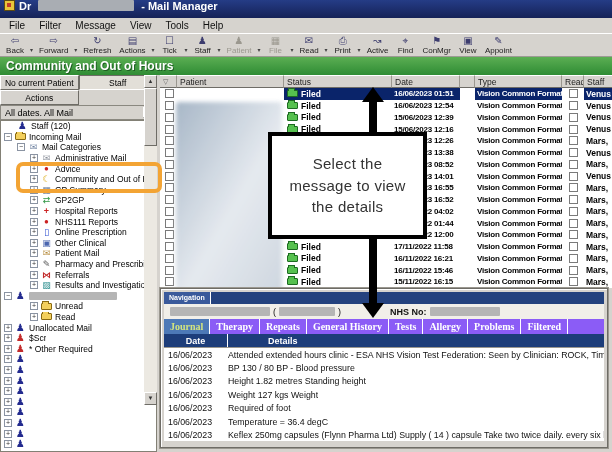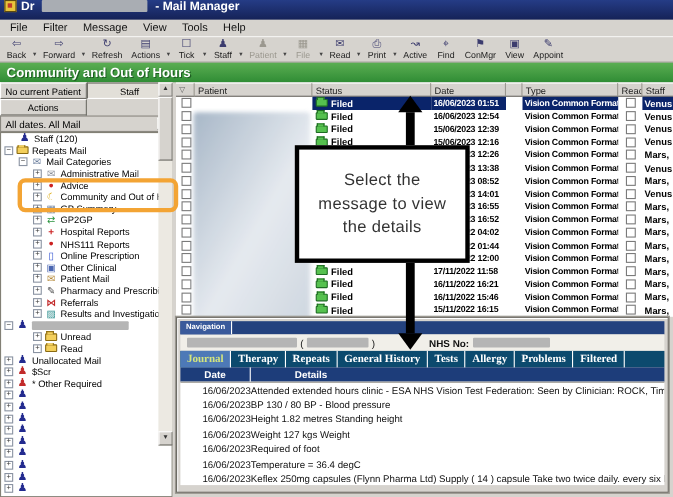--- a/index.html
+++ b/index.html
@@ -87,29 +87,29 @@
 
   
   .detail-panel{position:absolute;left:160px;top:288px;width:448px;height:160px;background:#d6d3ce;border:1px solid #6e6c66;box-shadow:inset 1px 1px 0 #fff,0 0 0 1px #9a978f;padding:3px;z-index:10}
   .nav-strip{height:12px;background:#24427e;display:flex}
   .nav-tab{background:#3a5a9b;color:#fff;font-size:7px;padding:1px 5px;border-right:1px solid #fff;font-weight:bold;line-height:9px}
   .banner{height:15px;background:#f1efe9;display:flex;align-items:center;font-size:9px;gap:3px;padding:0 6px;color:#111}
   .name-blob{width:100px;height:9px}
   .paren-blob{width:56px;height:9px}
   .nhs-blob{width:70px;height:9px}
   .nhs-label{font-weight:bold;margin-left:46px}
-  .patient-tabs{height:15px;background:#0c4a6e;display:flex;align-items:stretch;font-family:"Liberation Serif","DejaVu Serif",serif;font-weight:bold;font-size:10px}
+  .patient-tabs{height:15px;background:#8b5cf6;display:flex;align-items:stretch;font-family:"Liberation Serif","DejaVu Serif",serif;font-weight:bold;font-size:10px}
   .ptab{color:#fff;padding:0 6px;border-right:1px solid #fff;display:flex;align-items:center;white-space:nowrap}
   .ptab.active{background:#4d79b7;color:#d3e57e}
   .grid-header{height:13px;background:#1d3d7a;display:flex;color:#fff;font-size:9px;font-weight:bold}
   .gh-date{width:64px;display:flex;justify-content:center;align-items:center;border-right:1px solid #fff}
   .gh-details{padding-left:40px;display:flex;align-items:center}
   .grid-rows{background:#fff;height:94px;overflow:hidden;border-top:1px solid #9a978f}
   .grid-row{display:flex;height:13.4px;align-items:center;font-size:8.8px;color:#111;white-space:nowrap;overflow:hidden}
-  .gr-date{width:64px;flex:none;padding-left:20px}
+  .gr-date{width:64px;flex:none;padding-left:4px}
   .gr-details{overflow:hidden;white-space:nowrap}
 
   
   .orange-highlight{position:absolute;left:16px;top:162px;width:146px;height:31px;border:4px solid #f3a434;border-radius:7px;z-index:30}
   .annotation-box{position:absolute;left:268px;top:132px;width:159px;height:107px;background:#fff;border:4px solid #000;z-index:40;display:flex;align-items:center;justify-content:center;text-align:center}
   .annotation-text{width:132px;font-size:15px;color:#333;line-height:1.45;letter-spacing:.3px}
   .arrow-up{position:absolute;left:362px;top:87px;z-index:40;width:22px}
   .arrow-up .head{width:0;height:0;border-left:11px solid transparent;border-right:11px solid transparent;border-bottom:15px solid #000}
   .arrow-up .shaft{width:8px;height:31px;background:#000;margin:0 auto}
   .arrow-down{position:absolute;left:362px;top:239px;z-index:40;width:22px}
@@ -250,21 +250,21 @@
       <span class="filter-close">x</span>
     </div>
     <div class="tree" id="tree">
         <div class="tree-row" style="padding-left: 16px;">
           <span class="ticon ticon-person-icon">♟</span>
           <span class="tree-label">Staff (120)</span>
         </div>
         <div class="tree-row" style="padding-left: 3px;">
           <span class="expander">−</span>
           <span class="tree-folder"></span>
-          <span class="tree-label">Repeats Mail</span>
+          <span class="tree-label">Incoming Mail</span>
         </div>
         <div class="tree-row" style="padding-left: 16px;">
           <span class="expander">−</span>
           <span class="ticon ticon-mail-categories-icon">✉</span>
           <span class="tree-label">Mail Categories</span>
         </div>
         <div class="tree-row" style="padding-left: 29px;">
           <span class="expander">+</span>
           <span class="ticon ticon-admin-mail-icon">✉</span>
           <span class="tree-label">Administrative Mail</span>

